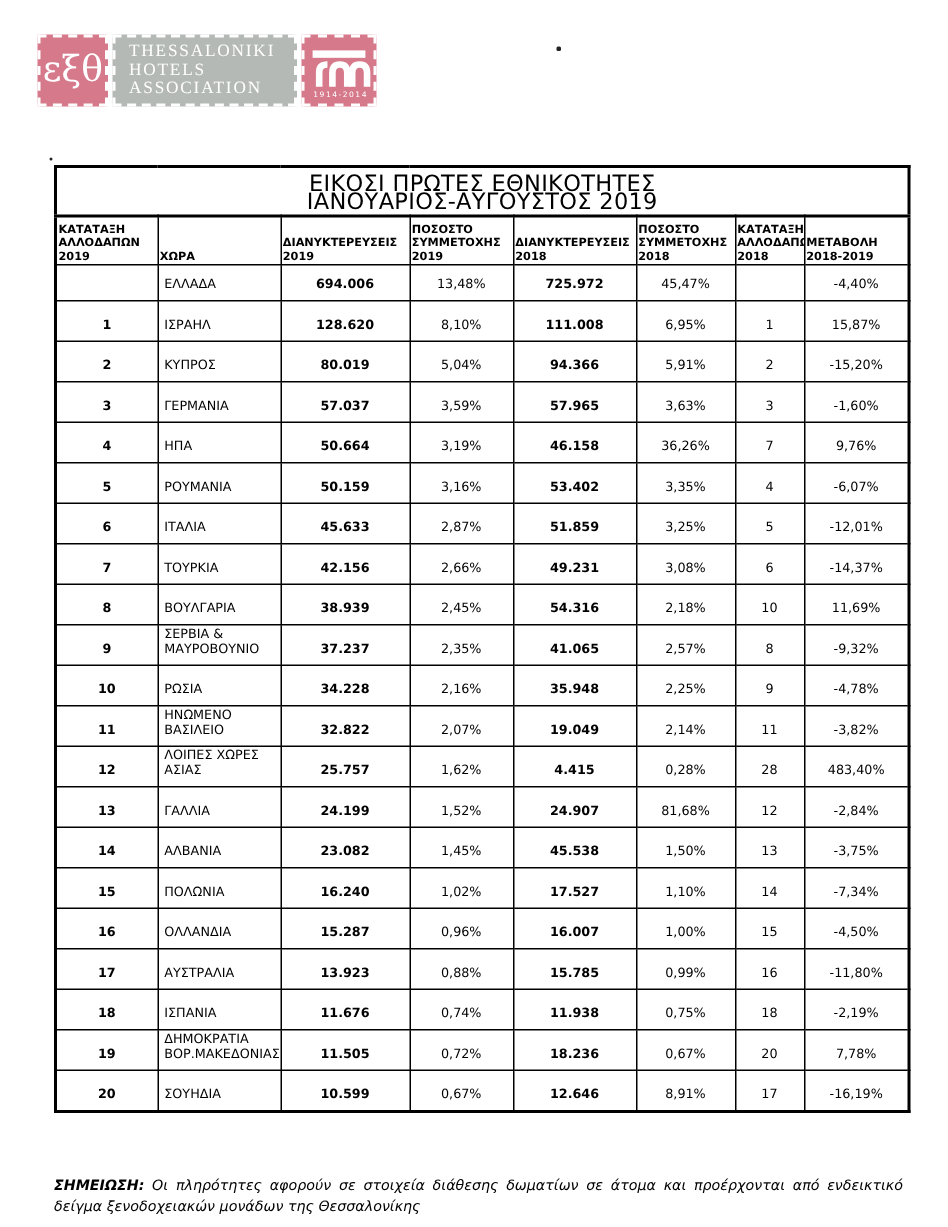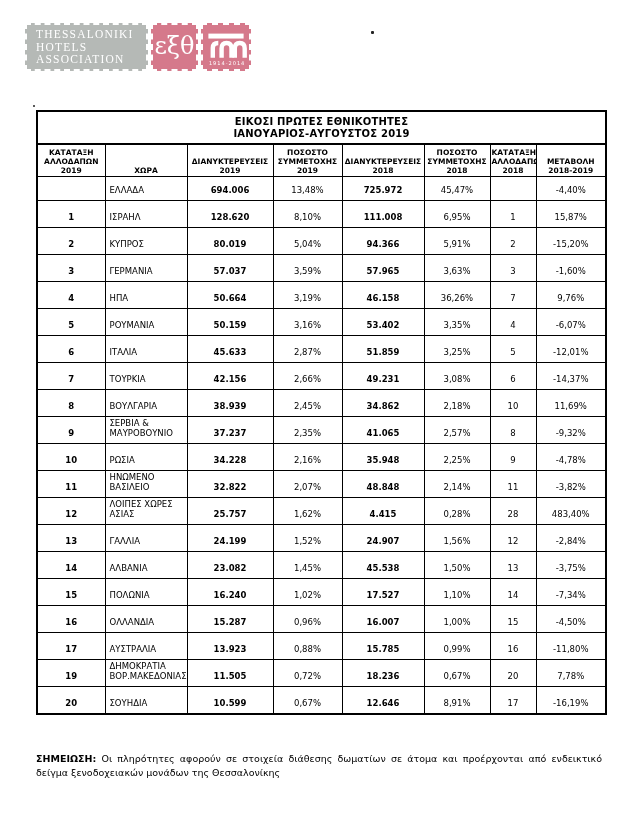--- a/index.html
+++ b/index.html
@@ -19,47 +19,47 @@
   
   .speck{position:absolute;background:#222;border-radius:1px;}
   .speck-a{left:371px;top:31px;width:3px;height:3px;}
   .speck-b{left:33px;top:105px;width:2px;height:2px;}
 
   
   table.stats{position:absolute;left:36px;top:110px;width:569px;border-collapse:collapse;table-layout:fixed;
               border:2px solid #000;}
   table.stats th,table.stats td{border:1px solid #000;overflow:hidden;}
   tr.title-row th{border-bottom:2px solid #000;height:29px;vertical-align:middle;
-                  font-size:10px;font-weight:bold;line-height:12px;letter-spacing:.2px;}
-  tr.head-row th{height:29px;font-size:7.5px;font-weight:bold;line-height:9px;text-align:center;
+                  font-size:15px;font-weight:normal;line-height:12px;letter-spacing:.2px;}
+  tr.head-row th{height:29px;font-size:7.5px;font-weight:bold;line-height:9px;text-align:left;
                  vertical-align:bottom;padding:1px 1px 1px 1px;}
   tbody td{font-size:8.5px;vertical-align:bottom;text-align:center;padding:0 2px 5px 2px;line-height:10px;}
   tbody tr{height:27px;}
   tbody tr.greece-row{height:24px;}
   td.c-country{text-align:left;padding-left:4px;white-space:pre-line;margin-left:11px;}
   .c-bold{font-weight:bold;}
 
   
   .source-line{position:absolute;left:36px;top:758px;width:560px;font-size:9.5px;line-height:13px;}
-  .note-line{position:absolute;left:36px;top:752px;width:566px;font-size:9.5px;line-height:13.5px;text-align:justify;}
+  .note-line{position:absolute;left:36px;top:784px;width:566px;font-size:9.5px;line-height:13.5px;text-align:justify;font-style:italic;}
   .lbl{font-weight:bold;}
 </style>
 </head>
 <body>
 
 <div class="page">
 
   <header class="logo-strip">
+    <div class="stamp stamp-pink monogram">
+      <span>εξθ</span>
+    </div>
     <div class="stamp stamp-gray orgname">
       <span>THESSALONIKI</span>
       <span>HOTELS</span>
       <span>ASSOCIATION</span>
-    </div>
-    <div class="stamp stamp-pink monogram">
-      <span>εξθ</span>
     </div>
     <div class="stamp stamp-pink centennial">
       <svg width="44" height="40" viewBox="0 0 40 34">
         <rect x="4" y="3" width="32" height="4.5" fill="#fff"></rect>
         <path d="M8,25 L8,16 Q8,11.5 13,11.5" fill="none" stroke="#fff" stroke-width="4"></path>
         <path d="M16,25 V16.5 Q16,11.5 20.5,11.5 Q25,11.5 25,16.5 V25" fill="none" stroke="#fff" stroke-width="4"></path>
         <path d="M28,25 V16.5 Q28,11.5 32.5,11.5 Q37,11.5 37,16.5 V25" fill="none" stroke="#fff" stroke-width="4"></path>
         <text x="21" y="31.5" text-anchor="middle" font-size="4.6" letter-spacing="0.9" fill="#fff">1914-2014</text>
       </svg>
     </div>
@@ -203,21 +203,21 @@
           <td class="c-bold">49.231</td>
           <td>3,08%</td>
           <td>6</td>
           <td>-14,37%</td>
         </tr>
         <tr>
           <td class="c-rank c-bold">8</td>
           <td class="c-country">ΒΟΥΛΓΑΡΙΑ</td>
           <td class="c-bold">38.939</td>
           <td>2,45%</td>
-          <td class="c-bold">34.862</td>
+          <td class="c-bold">54.316</td>
           <td>2,18%</td>
           <td>10</td>
           <td>11,69%</td>
         </tr>
         <tr>
           <td class="c-rank c-bold">9</td>
           <td class="c-country">ΣΕΡΒΙΑ &amp;
 ΜΑΥΡΟΒΟΥΝΙΟ</td>
           <td class="c-bold">37.237</td>
           <td>2,35%</td>
@@ -235,21 +235,21 @@
           <td>2,25%</td>
           <td>9</td>
           <td>-4,78%</td>
         </tr>
         <tr>
           <td class="c-rank c-bold">11</td>
           <td class="c-country">ΗΝΩΜΕΝΟ
 ΒΑΣΙΛΕΙΟ</td>
           <td class="c-bold">32.822</td>
           <td>2,07%</td>
-          <td class="c-bold">48.848</td>
+          <td class="c-bold">19.049</td>
           <td>2,14%</td>
           <td>11</td>
           <td>-3,82%</td>
         </tr>
         <tr>
           <td class="c-rank c-bold">12</td>
           <td class="c-country">ΛΟΙΠΕΣ ΧΩΡΕΣ
 ΑΣΙΑΣ</td>
           <td class="c-bold">25.757</td>
           <td>1,62%</td>
@@ -257,21 +257,21 @@
           <td>0,28%</td>
           <td>28</td>
           <td>483,40%</td>
         </tr>
         <tr>
           <td class="c-rank c-bold">13</td>
           <td class="c-country">ΓΑΛΛΙΑ</td>
           <td class="c-bold">24.199</td>
           <td>1,52%</td>
           <td class="c-bold">24.907</td>
-          <td>1,56%</td>
+          <td>81,68%</td>
           <td>12</td>
           <td>-2,84%</td>
         </tr>
         <tr>
           <td class="c-rank c-bold">14</td>
           <td class="c-country">ΑΛΒΑΝΙΑ</td>
           <td class="c-bold">23.082</td>
           <td>1,45%</td>
           <td class="c-bold">45.538</td>
           <td>1,50%</td>
@@ -300,20 +300,30 @@
         </tr>
         <tr>
           <td class="c-rank c-bold">17</td>
           <td class="c-country">ΑΥΣΤΡΑΛΙΑ</td>
           <td class="c-bold">13.923</td>
           <td>0,88%</td>
           <td class="c-bold">15.785</td>
           <td>0,99%</td>
           <td>16</td>
           <td>-11,80%</td>
+        </tr>
+        <tr>
+          <td class="c-rank c-bold">18</td>
+          <td class="c-country">ΙΣΠΑΝΙΑ</td>
+          <td class="c-bold">11.676</td>
+          <td>0,74%</td>
+          <td class="c-bold">11.938</td>
+          <td>0,75%</td>
+          <td>18</td>
+          <td>-2,19%</td>
         </tr>
         <tr>
           <td class="c-rank c-bold">19</td>
           <td class="c-country">ΔΗΜΟΚΡΑΤΙΑ
 ΒΟΡ.ΜΑΚΕΔΟΝΙΑΣ</td>
           <td class="c-bold">11.505</td>
           <td>0,72%</td>
           <td class="c-bold">18.236</td>
           <td>0,67%</td>
           <td>20</td>

